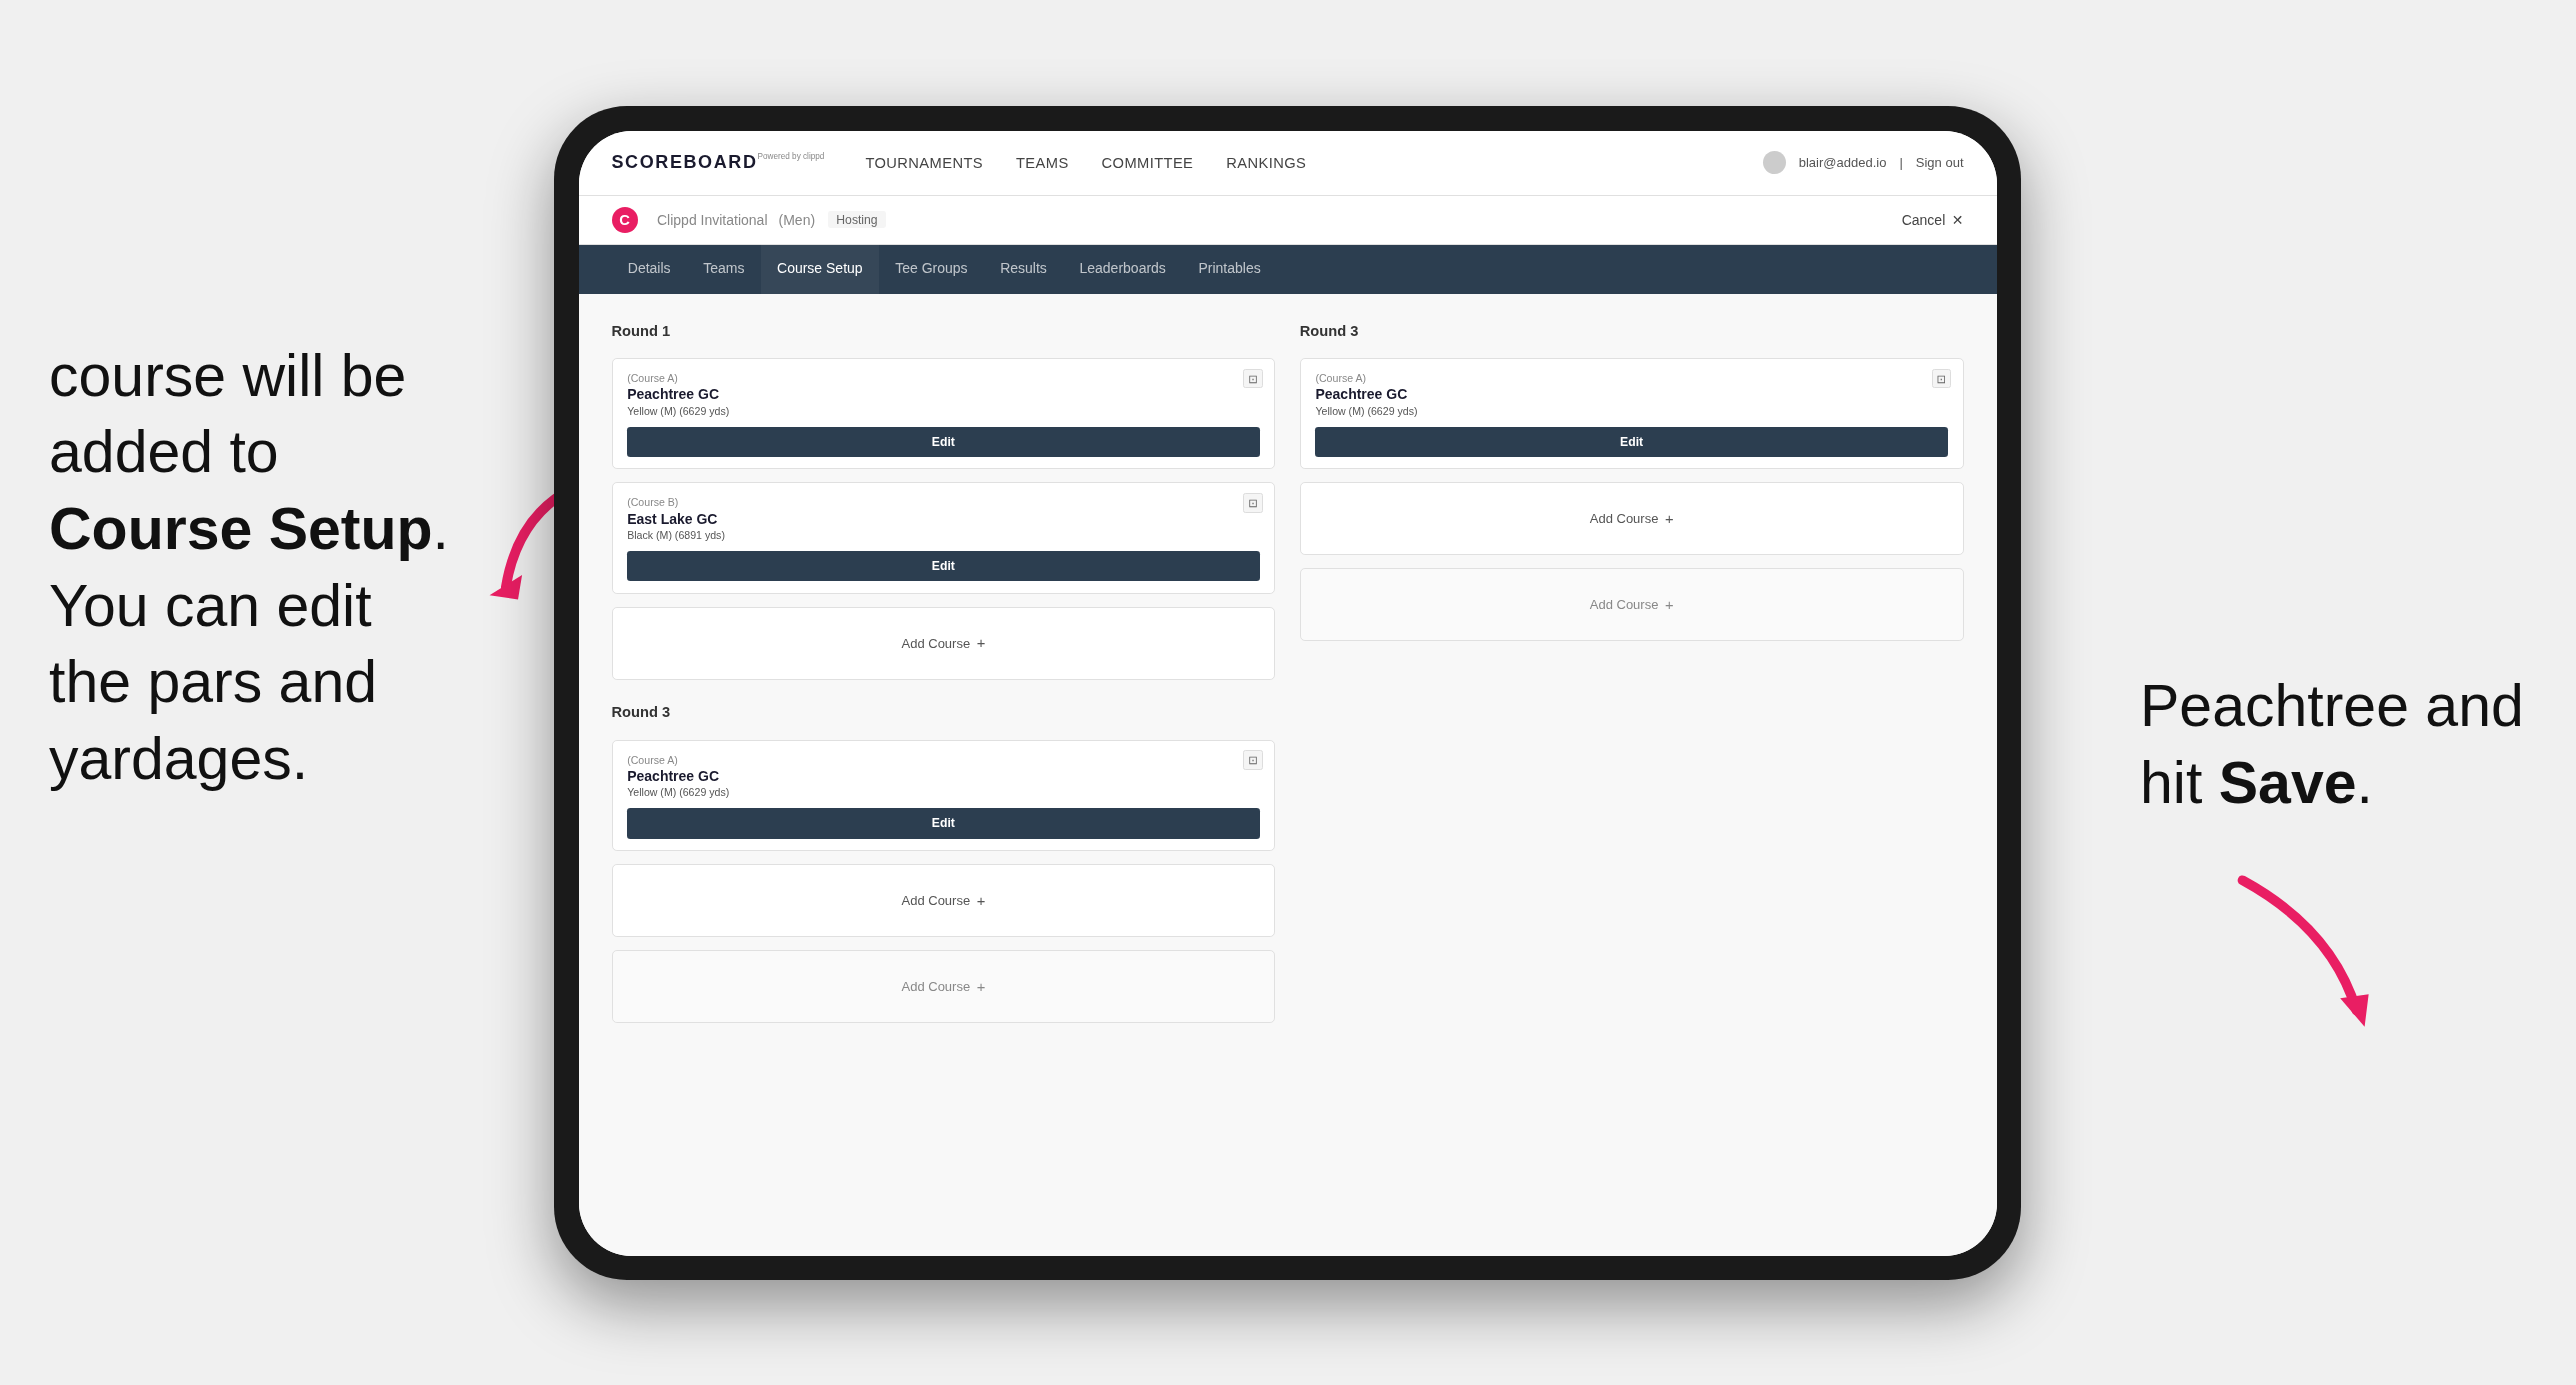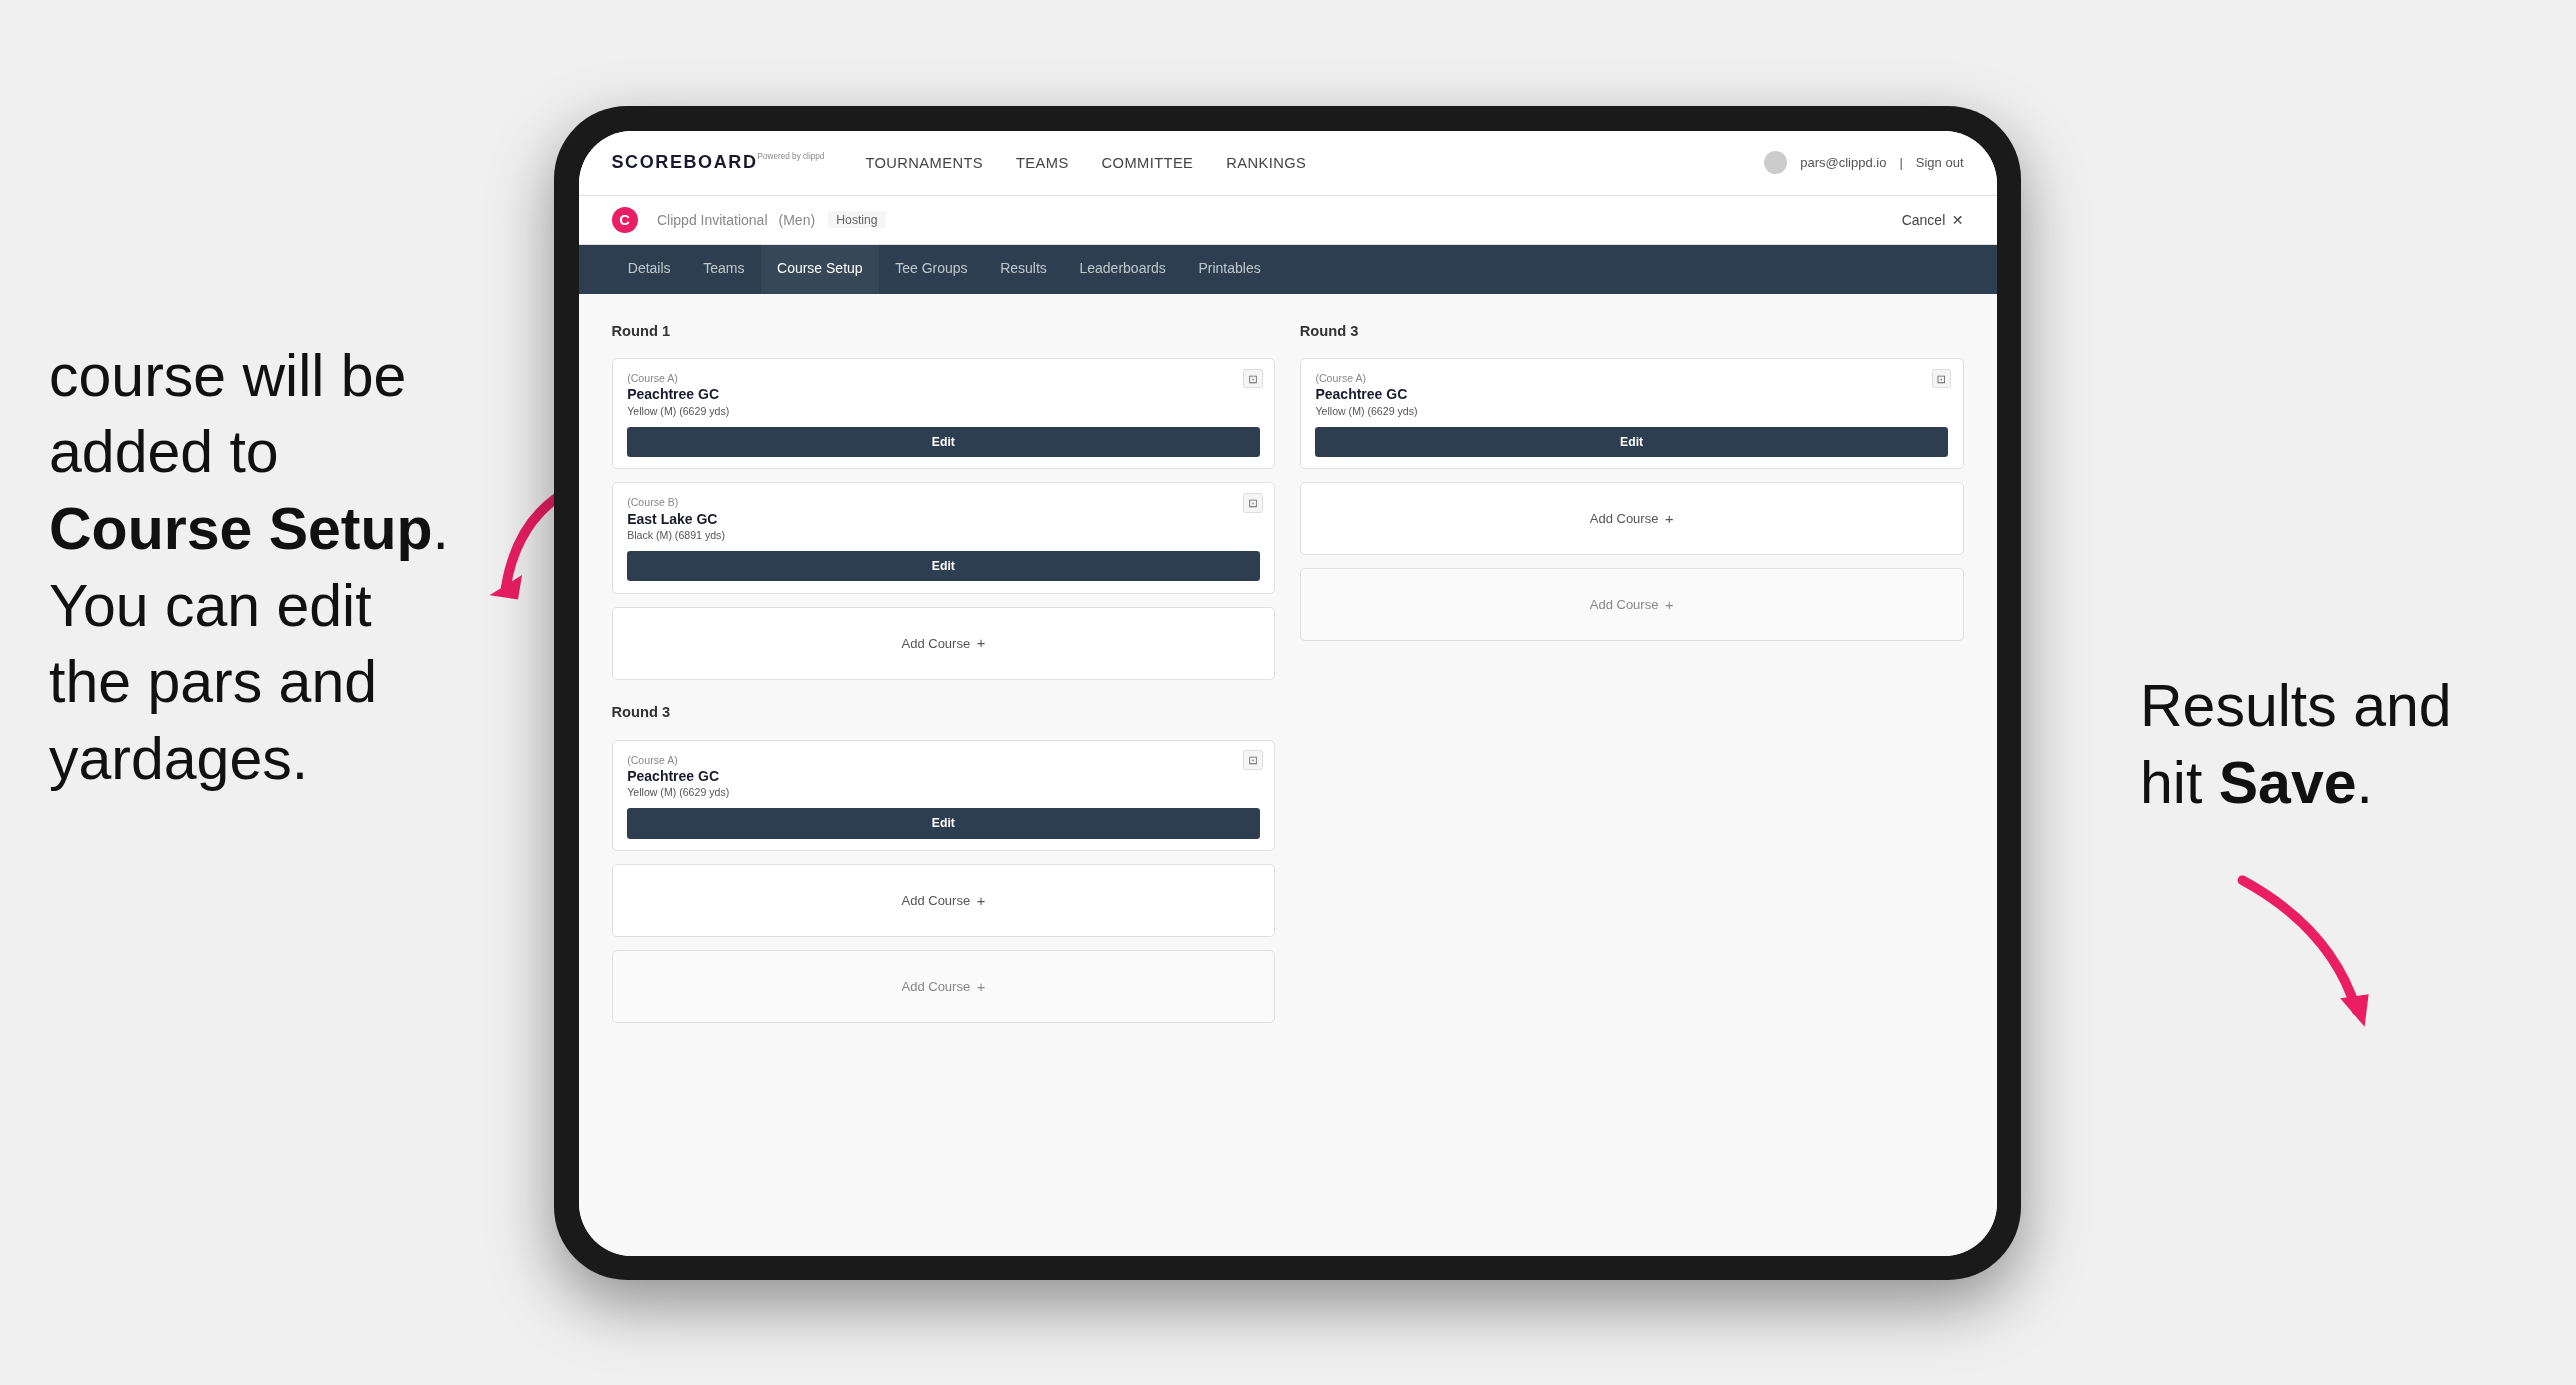--- a/index.html
+++ b/index.html
@@ -359,21 +359,21 @@
   <br>
   <span>course will be</span><br>
   <span>added to</span><br>
   <strong>Course Setup</strong><span>.</span><br>
   <span>You can edit</span><br>
   <span>the pars and</span><br>
   <span>yardages.</span>
 </div>
 
 <div class="annotation-right">
-  <span>Results and</span><br>
+  <span>Peachtree and</span><br>
   <span>hit </span><strong>Save</strong><span>.</span>
 </div>
 
 <svg class="arrow-left" viewBox="0 0 220 220">
   <path class="pink-arrow" d="M 200 20 Q 80 40 60 160"></path>
   <polygon class="pink-arrow-head" points="40,170 80,145 75,175"></polygon>
 </svg>
 
 <svg class="arrow-right" viewBox="0 0 220 220">
   <path class="pink-arrow" d="M 40 20 Q 150 80 180 180"></path>
@@ -389,21 +389,21 @@
         <span class="brand-subtitle">Powered by clippd</span>
       </div>
       <div class="nav-links">
         <span class="nav-link">TOURNAMENTS</span>
         <span class="nav-link">TEAMS</span>
         <span class="nav-link">COMMITTEE</span>
         <span class="nav-link">RANKINGS</span>
       </div>
       <div class="nav-right">
         <span class="nav-avatar"></span>
-        <span>pars@clippd.io</span>
+        <span>blair@added.io</span>
         <span>|</span>
         <span class="sign-out-link">Sign out</span>
       </div>
     </div>
 
     <div class="tournament-bar">
       <div class="tournament-logo">
         <span>C</span>
       </div>
       <span class="tournament-name">

